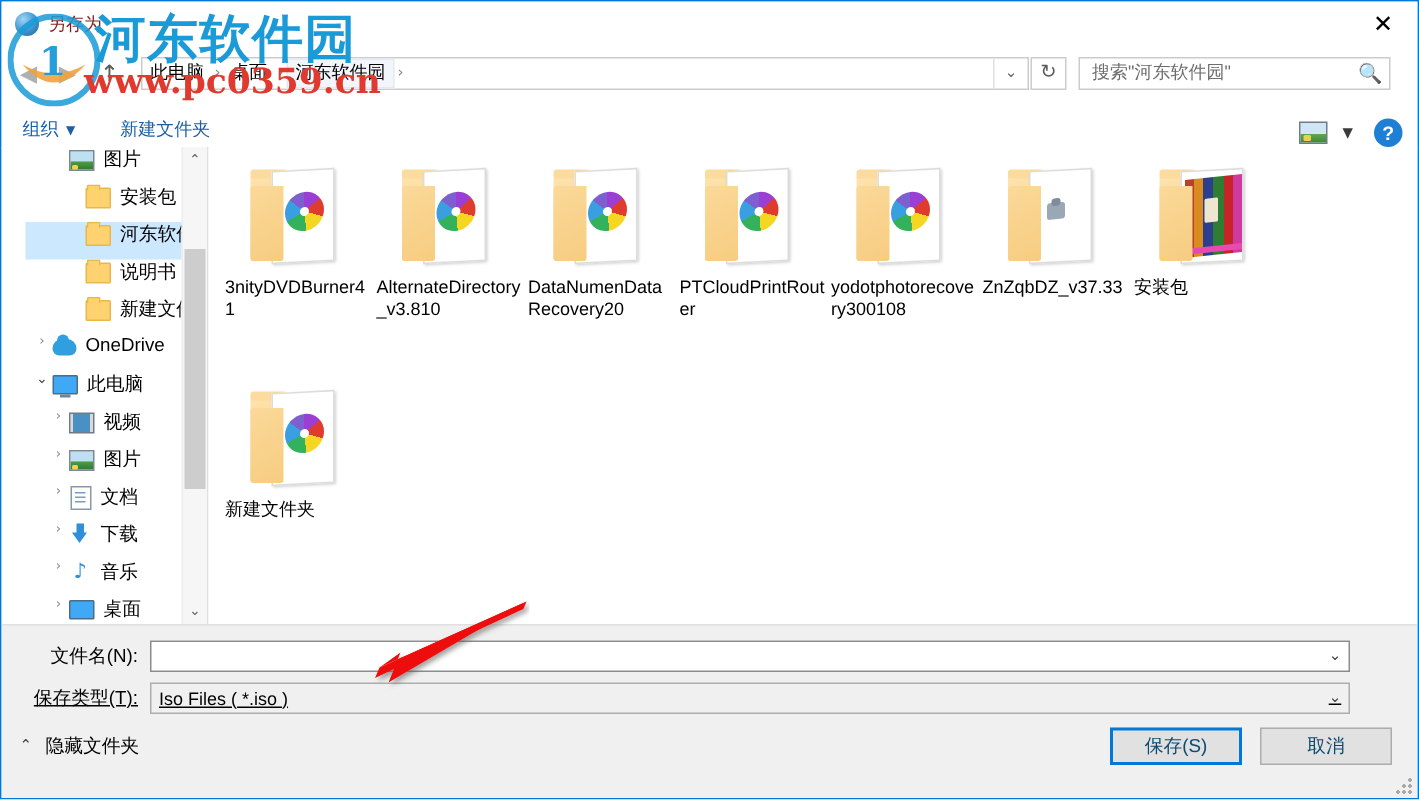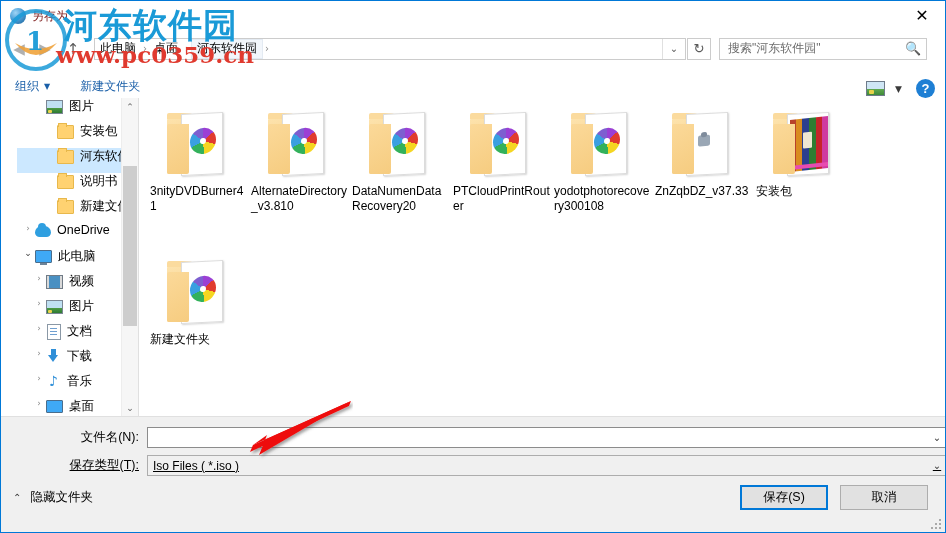--- a/index.html
+++ b/index.html
@@ -409,21 +409,21 @@
   #formarea {
     position: absolute; left: 0; top: 415px;
     width: 944px; height: 116px;
     background: #f0f0f0;
     border-top: 1px solid #e0e0e0;
   }
   .form-row { position: absolute; left: 0; display: flex; align-items: center; }
   #row-filename { top: 10px; }
   #row-filetype { top: 38px; text-decoration: underline; }
   .form-label {
-    width: 146px; text-align: right; padding-right: 8px;
+    width: 99px; text-align: right; padding-right: 8px;
     font-size: 12.5px; color: #000;
     box-sizing: border-box;
   }
   #filename-input {
     width: 800px; height: 21px;
     background: #ffffff; border: 1px solid #8c8c8c;
     box-sizing: border-box;
     display: flex; align-items: center;
   }
   #filename-value { flex: 1; font-size: 12px; color: #000; padding-left: 4px; }
@@ -442,21 +442,21 @@
   #hide-folders {
     position: absolute; left: 12px; top: 72px;
     display: flex; align-items: center;
     font-size: 12.5px; color: #000;
   }
   #hide-caret { font-size: 10px; color: #3a3a3a; margin-right: 9px; font-family: "DejaVu Sans", sans-serif; }
 
   .dlg-button {
     position: absolute; top: 68px;
     width: 88px; height: 25px;
-    font-size: 12.5px; color: #000000;
+    font-size: 12.5px; color: #0c4a6e;
     display: flex; align-items: center; justify-content: center;
     background: #e1e1e1; border: 1px solid #adadad;
     box-sizing: border-box;
   }
   #save-button {
     left: 739px;
     background: #e1e1e1;
     border: 2px solid #0078d7;
   }
   #cancel-button { left: 839px; }

